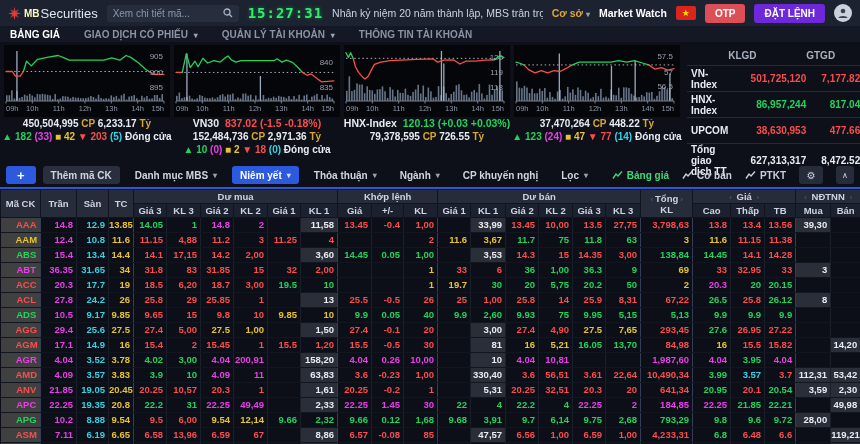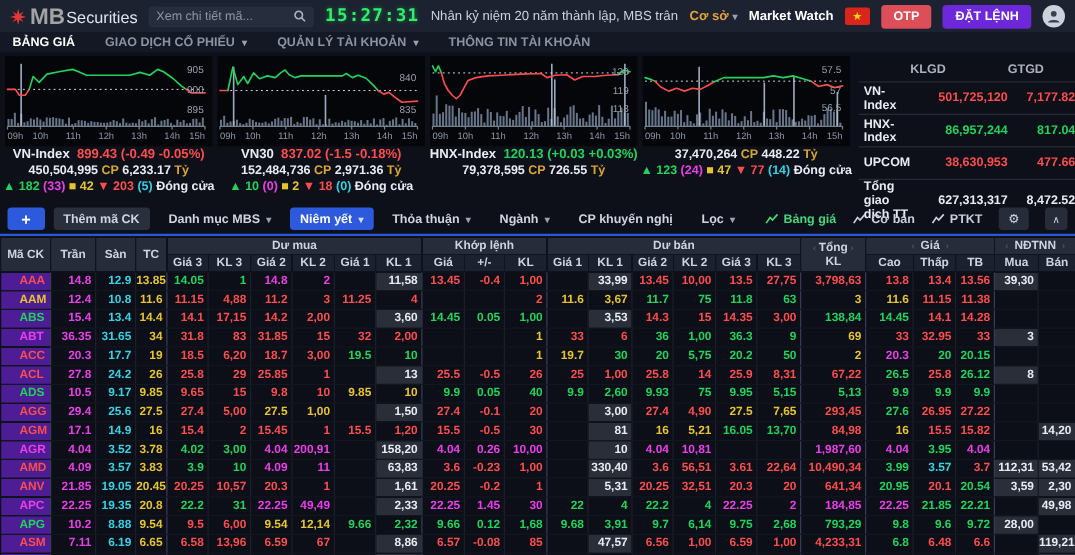--- a/index.html
+++ b/index.html
@@ -1,21 +1,21 @@
 <!DOCTYPE html>
 <html><head>
 <meta charset="utf-8">
 <style>
   html,body{margin:0;padding:0}
   body{width:860px;height:444px;overflow:hidden;background:#0d1018;color:#dfe3ec;
        font-family:"Liberation Sans",sans-serif;font-size:10px;}
   
   .topbar{height:26px;background:#1c2230;display:flex;align-items:center;padding:0 8px;gap:9px}
   .logo{display:flex;align-items:center;gap:3px;flex:none}
-  .logo-mb{font-weight:bold;color:#a3a3a3;font-size:18px}
+  .logo-mb{font-weight:bold;color:#fef9c3;font-size:10px}
   .logo-sec{color:#dfe4ee;font-size:13px;margin-left:-2px}
   .search{width:120px;height:17px;background:#262d3d;border-radius:3px;display:flex;align-items:center;
           justify-content:space-between;padding:0 6px;color:#8d96a8;font-size:10px;flex:none;cursor:text}
   .clock{font-family:"DejaVu Sans Mono",monospace;font-size:14px;font-weight:bold;color:#2df069;
          letter-spacing:1px;flex:none;text-shadow:0 0 4px rgba(45,240,105,.45)}
   .news{flex:1;white-space:nowrap;overflow:hidden;color:#ccd2de;font-size:10.5px}
   .coso{color:#e2a43a;font-weight:bold;font-size:10.5px;flex:none;cursor:pointer}
   .mw{color:#fff;font-weight:bold;font-size:10.5px;flex:none;cursor:pointer}
   .flag{width:20px;height:14px;background:#da251d;border-radius:2px;display:flex;align-items:center;
         justify-content:center;color:#ffd900;font-size:9px;flex:none}
@@ -63,21 +63,21 @@
   .board{height:auto;overflow:hidden;background:#0c0f17}
   table{border-collapse:collapse;table-layout:fixed;width:860px}
   thead th{background:#272c3a;color:#ced4e0;font-size:9.5px;font-weight:bold;border:1px solid #10141d;
            height:13px;padding:0;position:relative;white-space:nowrap}
   thead tr.sub th{background:#1c2130}
   .arr{color:#59606f;font-size:8px;font-weight:normal;padding:0 2px}
   tbody td{font-size:9.5px;font-weight:bold;text-align:right;padding:0 3px 0 0;height:14px;line-height:14px;
            border-right:1px solid #1a1f2c;border-bottom:1px solid #12161f;background:#0c0f17;
            white-space:nowrap;overflow:hidden;color:#dfe3ec}
   tbody tr{cursor:pointer}
-  td.code{text-align:left;padding-left:15px;background:#4c1d95}
+  td.code{text-align:center;padding-left:15px;background:#404040}
   td.gsep{border-right:1px solid #343d55}
   td.c-up{color:#21d35d}td.c-down{color:#fb4d4d}td.c-ref{color:#e7c42f}
   td.c-ceil{color:#ec3deb}td.c-floor{color:#33d3e5}
   td.c-white{color:#e8ebf2;background:#2a2e39}
 </style>
 </head>
 <body>
 
 <div class="topbar">
   <div class="logo">
@@ -206,21 +206,20 @@
           <line x1="107.33333333333333" y1="56" x2="107.33333333333333" y2="58.5" stroke="#75808f" stroke-width="1"></line>
           <text x="107.33333333333333" y="66" fill="#8f97a6" font-size="7.5" font-family="Liberation Sans, sans-serif" text-anchor="middle">13h</text>
           <line x1="133.66666666666666" y1="56" x2="133.66666666666666" y2="58.5" stroke="#75808f" stroke-width="1"></line>
           <text x="133.66666666666666" y="66" fill="#8f97a6" font-size="7.5" font-family="Liberation Sans, sans-serif" text-anchor="middle">14h</text>
           <line x1="160" y1="56" x2="160" y2="58.5" stroke="#75808f" stroke-width="1"></line>
           <text x="160" y="66" fill="#8f97a6" font-size="7.5" font-family="Liberation Sans, sans-serif" text-anchor="end">15h</text>
           <text x="159" y="13.52" fill="#99a1b0" font-size="8" font-family="Liberation Sans, sans-serif" text-anchor="end">905</text>
           <text x="159" y="29.5" fill="#99a1b0" font-size="8" font-family="Liberation Sans, sans-serif" text-anchor="end">900</text>
           <text x="159" y="45.48" fill="#99a1b0" font-size="8" font-family="Liberation Sans, sans-serif" text-anchor="end">895</text>
         </svg>
-        <div class="st"><span class="wt">VN-Index</span>&nbsp; <span class="d">899.43 (-0.49  -0.05%)</span></div>
         <div class="st st2"><span class="wt">450,504,995</span> <span class="lbl">CP</span> <span class="wt">6,233.17</span> <span class="lbl">Tỷ</span></div>
         <div class="st st3"><span class="u">▲ 182</span> <span class="cm">(33)</span> <span class="ry">■ 42</span> <span class="d">▼ 203</span> <span class="fc">(5)</span> <span class="wt">Đóng cửa</span></div>
       </div>
       <div class="chart-panel">
         <svg width="166" height="72" viewBox="0 0 166 72" class="chart">
           <rect x="2" y="50.815516493055554" width="1.6" height="5.184483506944444" fill="#9db1cd" opacity="0.65"></rect>
           <rect x="4.548387096774194" y="47.56522815393518" width="1.6" height="8.434771846064816" fill="#9db1cd" opacity="0.65"></rect>
           <rect x="7.096774193548387" y="53.25838599537037" width="1.6" height="2.74161400462963" fill="#9db1cd" opacity="0.65"></rect>
           <rect x="9.64516129032258" y="52.21071918402778" width="1.6" height="3.789280815972223" fill="#9db1cd" opacity="0.65"></rect>
           <rect x="12.193548387096774" y="51.85795688657407" width="1.6" height="4.142043113425926" fill="#9db1cd" opacity="0.65"></rect>

